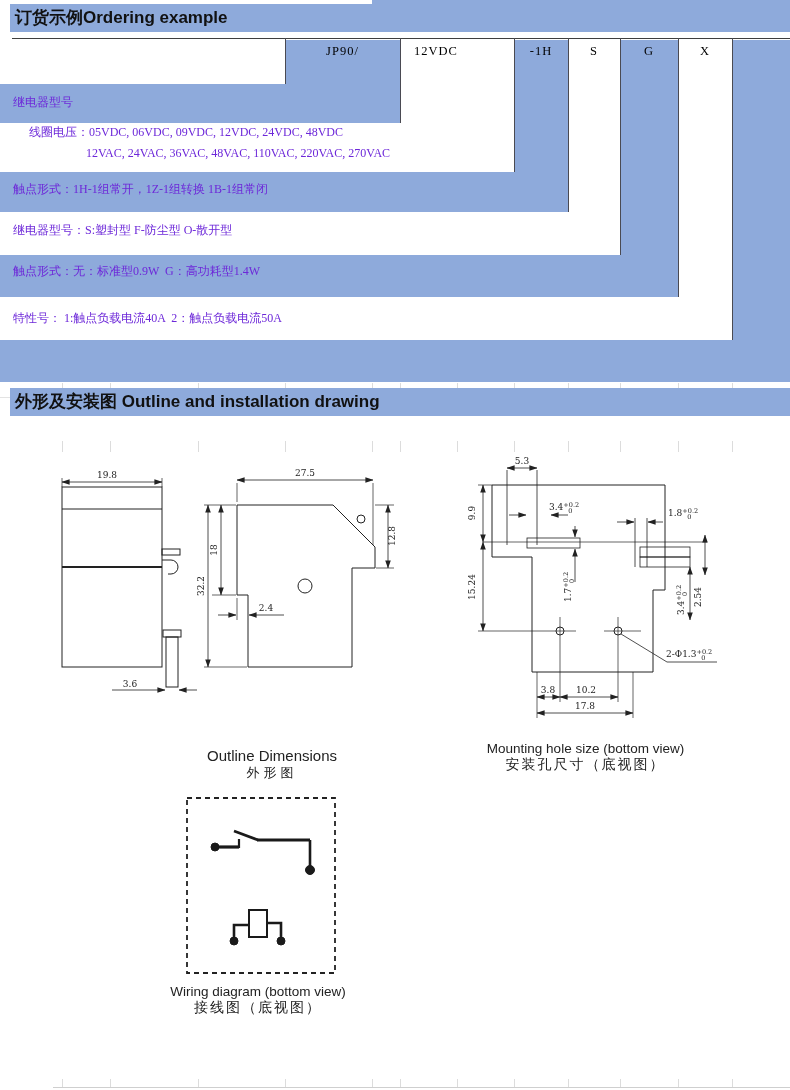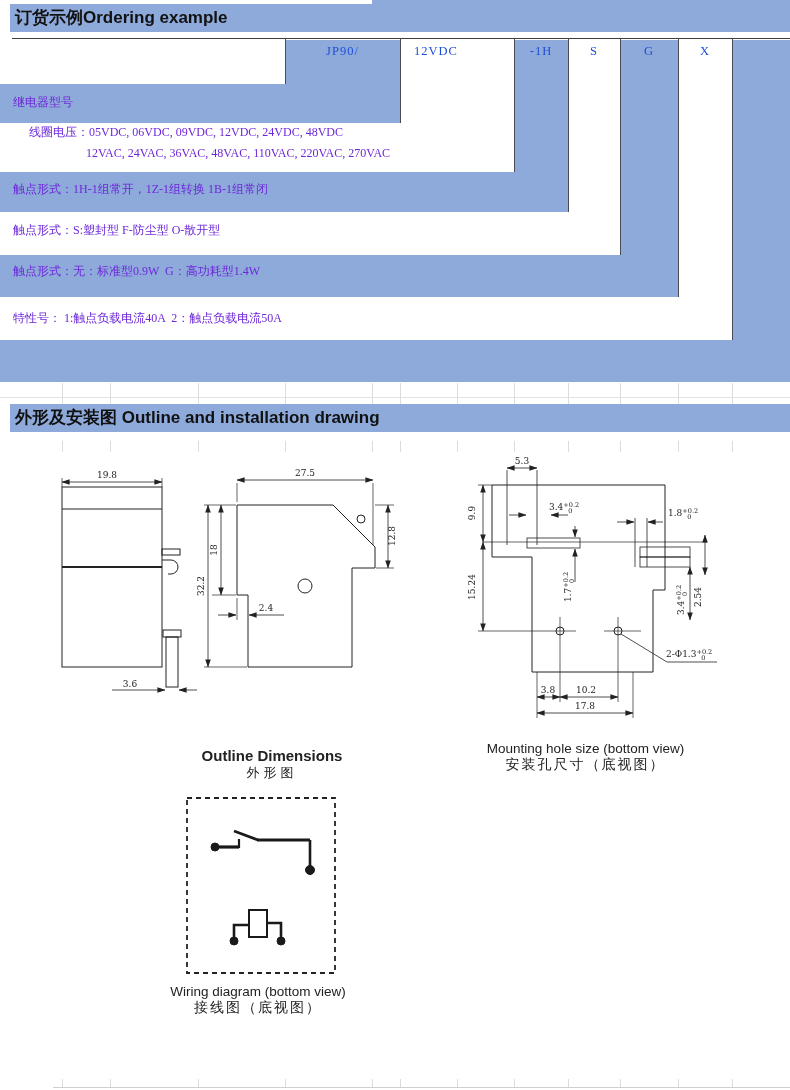--- a/index.html
+++ b/index.html
@@ -6,21 +6,21 @@
   #page{position:relative;width:790px;height:1090px;background:#fff;overflow:hidden;
         font-family:"Liberation Serif","DejaVu Serif",serif;}
   .abs{position:absolute;}
   .band{background:#8EAADB;color:#111;font-family:"Liberation Sans","DejaVu Sans",sans-serif;
         font-weight:bold;font-size:17px;line-height:28px;padding-left:5px;box-sizing:border-box;}
   .bluecell{background:#8EAADB;}
   .vline{width:1px;background:#4a4a52;}
   .topline{height:1px;background:#3f3f3f;}
   .gridline{position:absolute;width:1px;background:#dcdcdc;}
   .hgrid{height:1px;background:#e3e3e3;}
-  .code{font-size:12.5px;color:#1d4ed8;text-align:center;letter-spacing:1px;}
+  .code{font-size:12.5px;color:#000000;text-align:center;letter-spacing:1px;}
   .rowlabel{font-size:12px;color:#6d28d9;white-space:pre;}
   .cap{font-family:"Liberation Sans","DejaVu Sans",sans-serif;color:#222;text-align:center;}
   .cap .en{font-size:13.5px;}
   .cap .cn{font-size:14px;letter-spacing:2px;}
   svg text{font-family:"DejaVu Serif","Liberation Serif",serif;}
   .dt{font-size:9px;fill:#222;}
   .dts{font-size:6.5px;fill:#222;}
 </style>
 </head>
 <body>
@@ -58,21 +58,21 @@
     <div class="abs code" style="left:379px;top:44px;width:114px;">12VDC</div>
     <div class="abs code" style="left:514px;top:44px;width:54px;">-1H</div>
     <div class="abs code" style="left:568px;top:44px;width:52px;">S</div>
     <div class="abs code" style="left:620px;top:44px;width:58px;">G</div>
     <div class="abs code" style="left:678px;top:44px;width:54px;">X</div>
 
     <div class="abs rowlabel" style="left:13px;top:94px;">继电器型号</div>
     <div class="abs rowlabel" style="left:13px;top:124px;margin-left:16px;">线圈电压：05VDC, 06VDC, 09VDC, 12VDC, 24VDC, 48VDC</div>
     <div class="abs rowlabel" style="left:86px;top:146px;">12VAC, 24VAC, 36VAC, 48VAC, 110VAC, 220VAC, 270VAC</div>
     <div class="abs rowlabel" style="left:13px;top:181px;">触点形式：1H-1组常开，1Z-1组转换 1B-1组常闭</div>
-    <div class="abs rowlabel" style="left:13px;top:222px;">触点形式：S:塑封型 F-防尘型 O-散开型</div>
+    <div class="abs rowlabel" style="left:13px;top:222px;">继电器型号：S:塑封型 F-防尘型 O-散开型</div>
     <div class="abs rowlabel" style="left:13px;top:263px;">触点形式：无：标准型0.9W  G：高功耗型1.4W</div>
     <div class="abs rowlabel" style="left:13px;top:310px;">特性号： 1:触点负载电流40A  2：触点负载电流50A</div>
   </div>
 
   <div id="grid-layer">
     <div class="abs hgrid" style="left:0;top:397px;width:790px;"></div>
     <div class="abs hgrid" style="left:53px;top:1087px;width:737px;background:#cfcfcf;"></div>
   <div class="gridline" style="left: 62px; top: 383px; height: 28px;"></div>
       <div class="gridline" style="left: 110px; top: 383px; height: 28px;"></div>
       <div class="gridline" style="left: 198px; top: 383px; height: 28px;"></div>
@@ -104,21 +104,21 @@
       <div class="gridline" style="left: 372px; top: 1079px; height: 8px;"></div>
       <div class="gridline" style="left: 400px; top: 1079px; height: 8px;"></div>
       <div class="gridline" style="left: 457px; top: 1079px; height: 8px;"></div>
       <div class="gridline" style="left: 514px; top: 1079px; height: 8px;"></div>
       <div class="gridline" style="left: 568px; top: 1079px; height: 8px;"></div>
       <div class="gridline" style="left: 620px; top: 1079px; height: 8px;"></div>
       <div class="gridline" style="left: 678px; top: 1079px; height: 8px;"></div>
       <div class="gridline" style="left: 732px; top: 1079px; height: 8px;"></div>
     </div>
 
-  <div class="abs band" style="left:10px;top:404px;width:780px;height:28px;">
+  <div class="abs band" style="left:10px;top:388px;width:780px;height:28px;">
     <span>外形及安装图 Outline and installation drawing</span>
   </div>
 
   <svg class="abs" style="left:0;top:450px;" width="790" height="640" viewBox="0 0 790 640">
     <defs>
       <marker id="ar" viewBox="0 0 10 10" refX="9.5" refY="5" markerWidth="8" markerHeight="8" orient="auto-start-reverse" markerUnits="userSpaceOnUse">
         <path d="M0 1.5 L10 5 L0 8.5 z" fill="#222"></path>
       </marker>
     </defs>
 
@@ -247,21 +247,21 @@
         <rect x="249" y="460" width="18" height="27" stroke-width="2"></rect>
         <polyline points="249,475 234,475 234,488" stroke-width="2.6"></polyline>
         <polyline points="267,473 281,473 281,488" stroke-width="2.6"></polyline>
         <circle cx="234" cy="491" r="4" fill="#1a1a1a"></circle>
         <circle cx="281" cy="491" r="4" fill="#1a1a1a"></circle>
       </g>
     </g>
   </svg>
 
   <div class="abs cap" style="left:162px;top:747px;width:220px;">
-    <div class="en" style="font-size:15px;font-weight:bold;">Outline Dimensions</div>
+    <div class="en" style="font-size:15px;">Outline Dimensions</div>
     <div class="cn" style="font-size:13px;letter-spacing:4px;">外形图</div>
   </div>
   <div class="abs cap" style="left:458px;top:741px;width:255px;">
     <div class="en">Mounting hole size (bottom view)</div>
     <div class="cn">安装孔尺寸（底视图）</div>
   </div>
   <div class="abs cap" style="left:138px;top:984px;width:240px;">
     <div class="en">Wiring diagram (bottom view)</div>
     <div class="cn">接线图（底视图）</div>
   </div>

